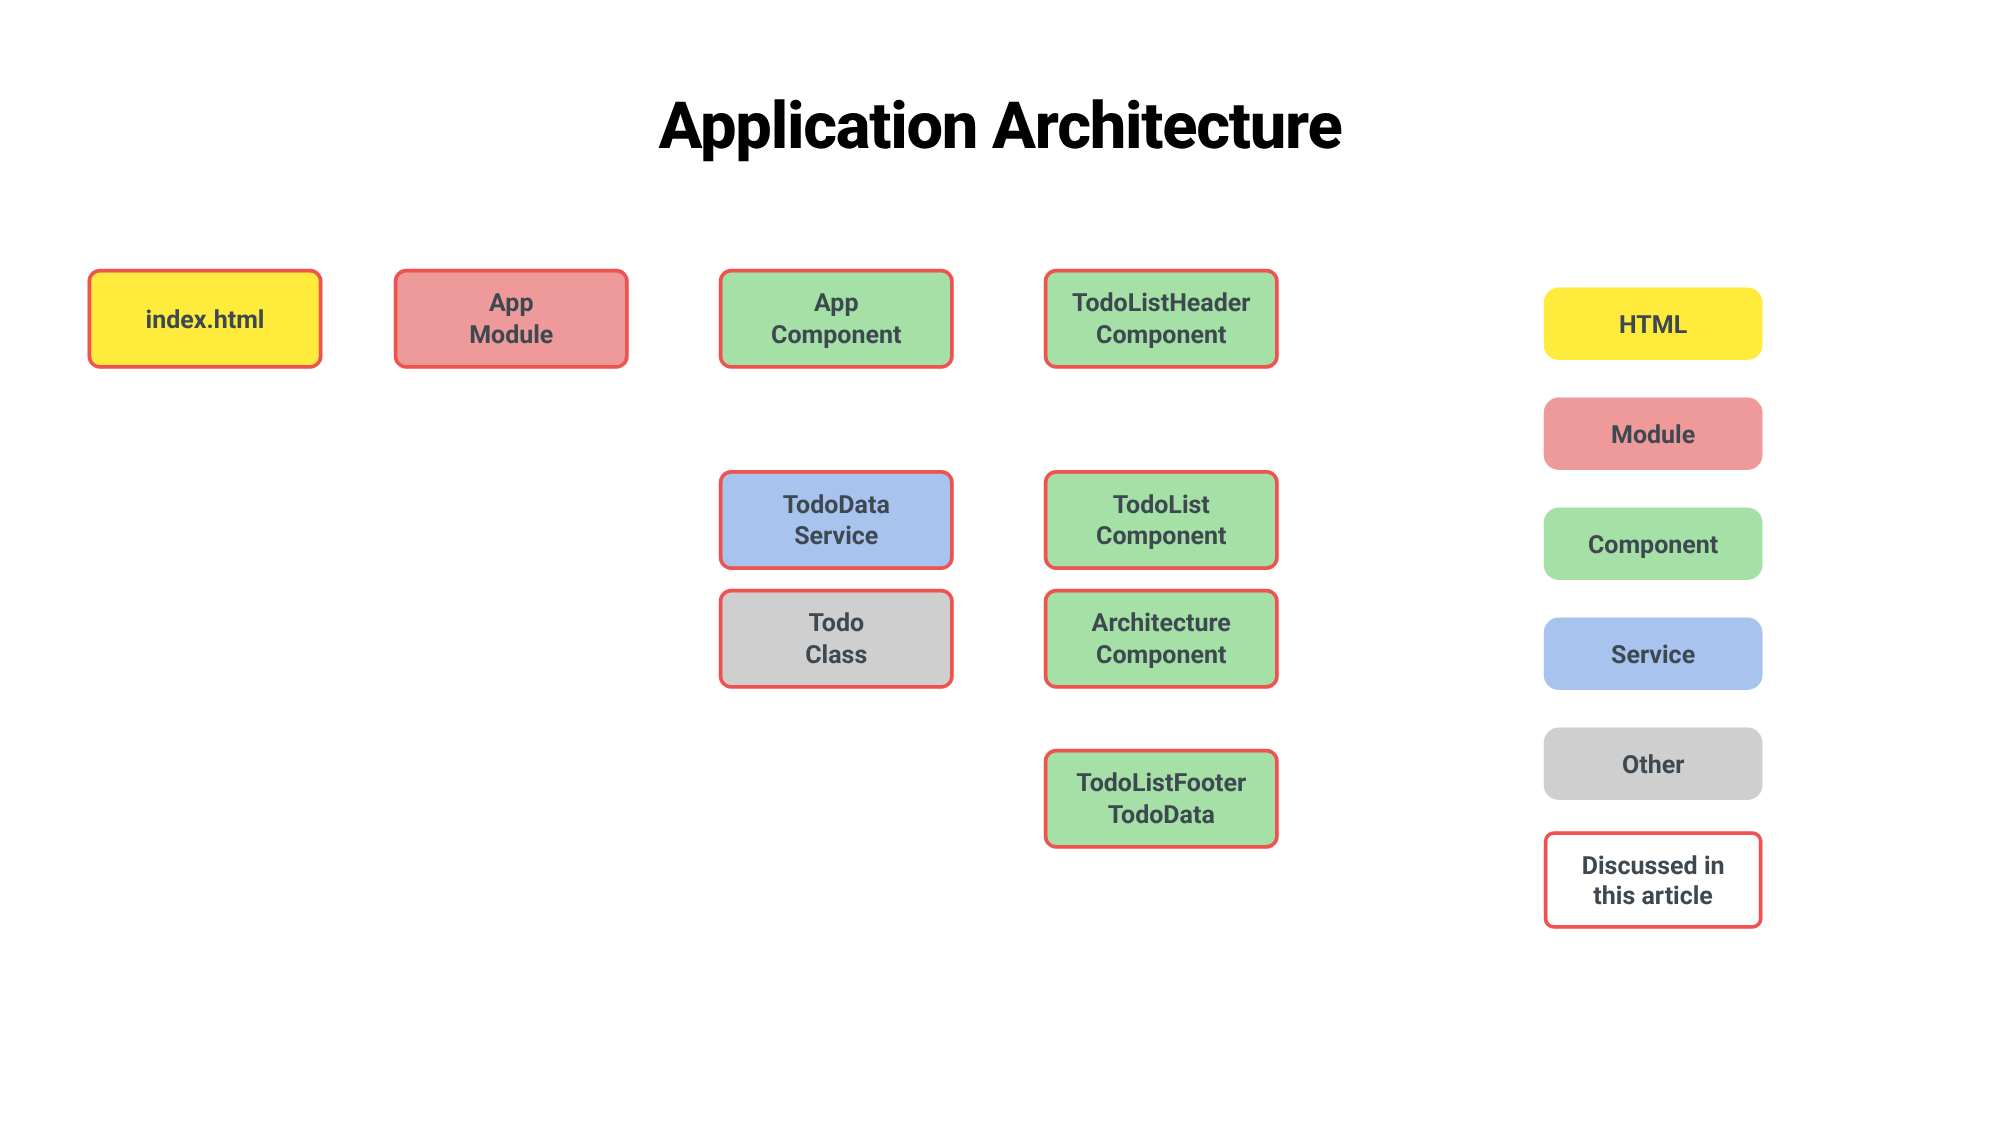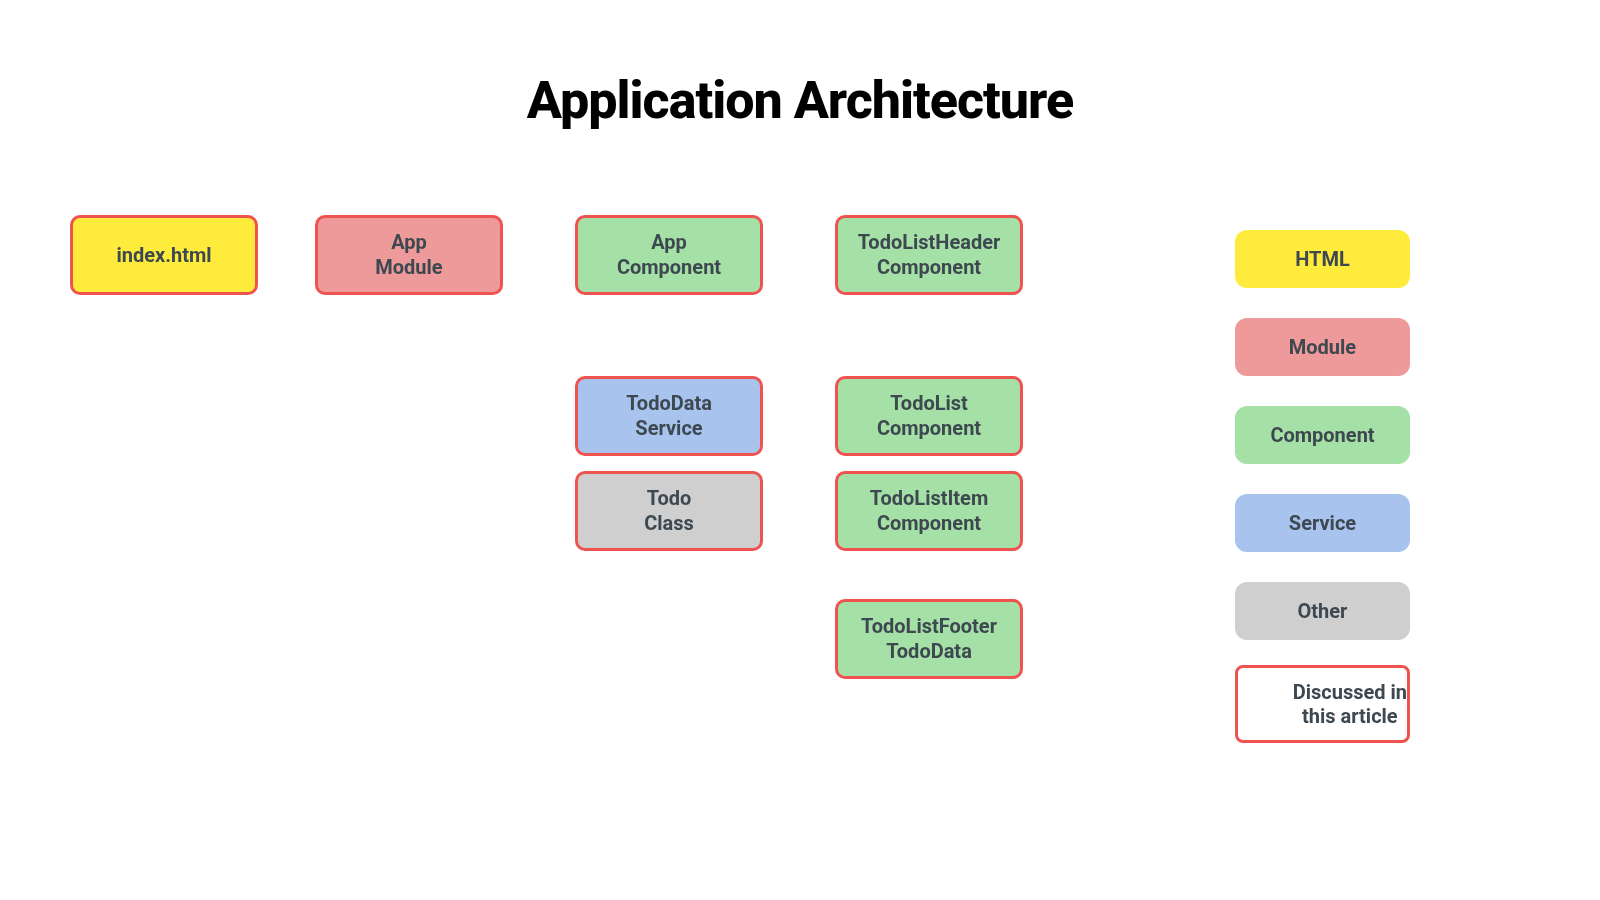--- a/index.html
+++ b/index.html
@@ -82,21 +82,21 @@
     .legend-outlined {
       border: 3px solid #ef5350;
       border-radius: 8px;
       height: 78px;
     }
     .lrow1 { top: 230px; }
     .lrow2 { top: 318px; }
     .lrow3 { top: 406px; }
     .lrow4 { top: 494px; }
     .lrow5 { top: 582px; text-align: center; }
-    .lrow6 { top: 665px; justify-content: flex-end; }
+    .lrow6 { top: 665px; }
 
     .box span, .legend-box span {
       display: block;
       white-space: pre-line;
     }
   </style>
 </head>
 <body>
 
 <div class="title">Application Architecture</div>
@@ -125,21 +125,21 @@
 
 <div class="box outlined component-fill col4 row1">
   <span>TodoListHeader
 Component</span>
 </div>
 <div class="box outlined component-fill col4 row2">
   <span>TodoList
 Component</span>
 </div>
 <div class="box outlined component-fill col4 row3">
-  <span>TodoListItem
+  <span>Architecture
 Component</span>
 </div>
 <div class="box outlined component-fill col4 row4">
   <span>TodoListFooter
 TodoData</span>
 </div>
 
 <div class="legend-box html-fill lrow1">
   <span>HTML</span>
 </div>

